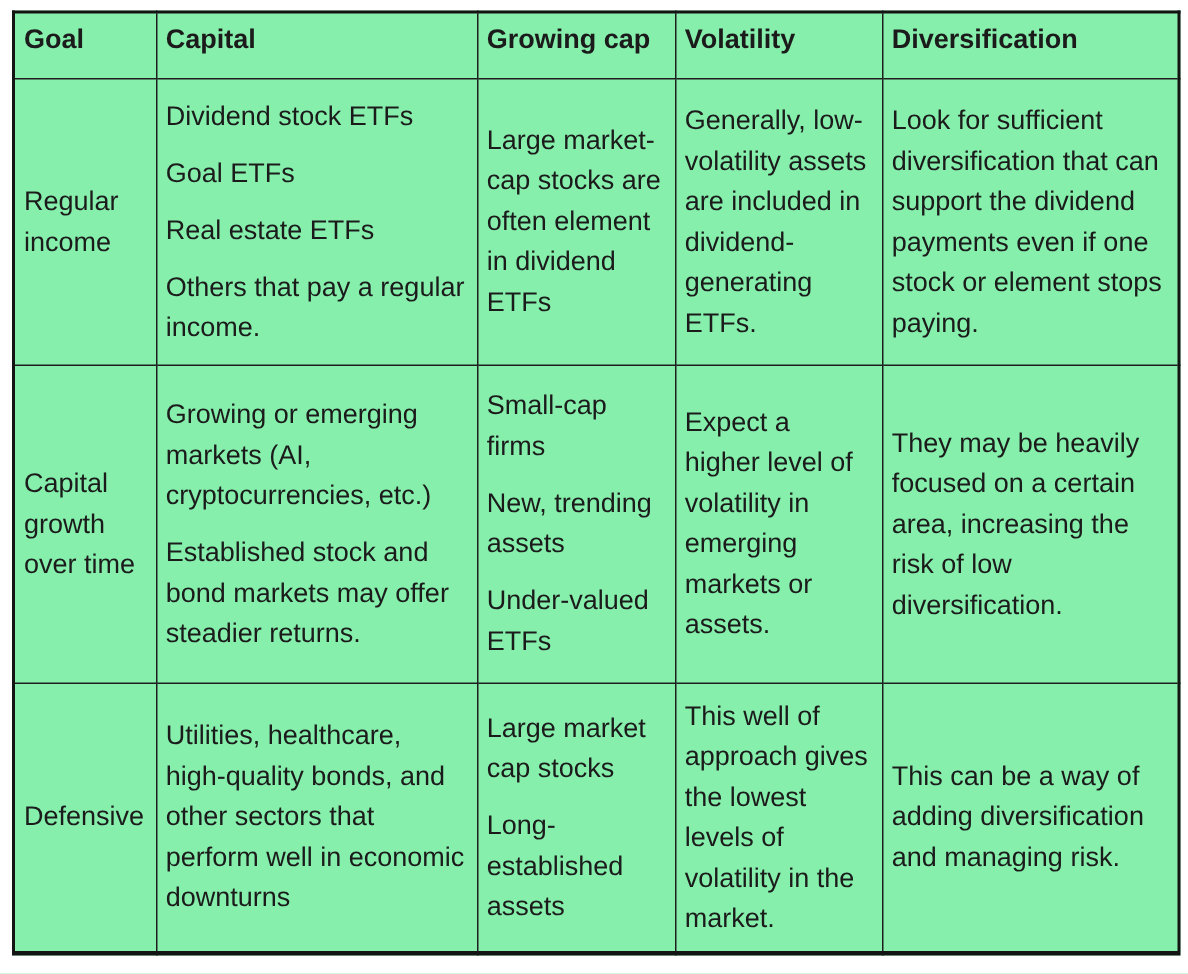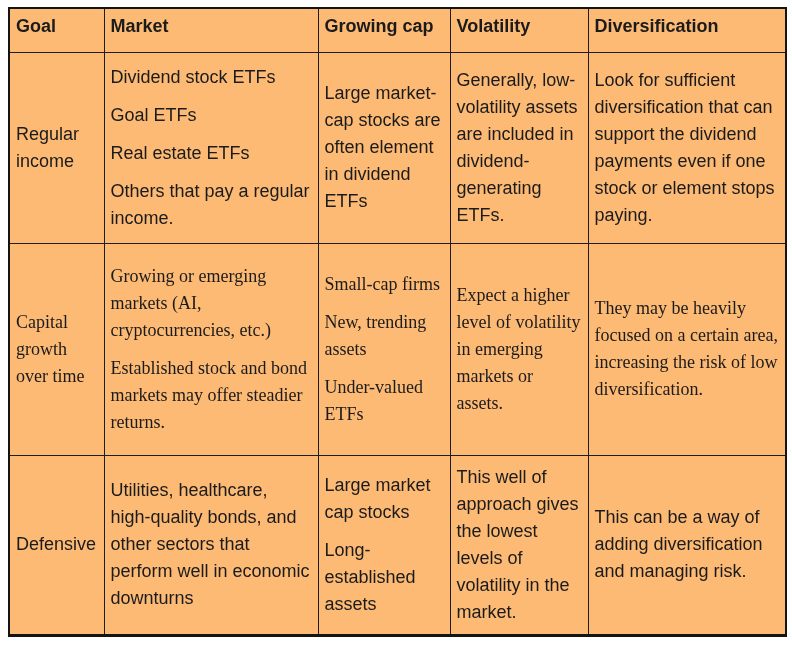--- a/index.html
+++ b/index.html
@@ -13,21 +13,21 @@
     width: 792px;
     height: 649px;
     box-sizing: border-box;
     padding: 7px 7px 0 8px;
     background: #ffffff;
   }
   table.etf-table {
     border-collapse: collapse;
     table-layout: fixed;
     width: 777px;
-    background: #fdba74;
+    background: #86efac;
     border: 2px solid #141414;
     border-bottom-width: 3px;
   }
   table.etf-table th,
   table.etf-table td {
     border: 1px solid #1e1e1e;
     padding: 3px 6px;
     font-size: 18px;
     line-height: 27px;
     box-sizing: border-box;
@@ -38,21 +38,21 @@
     font-weight: bold;
     vertical-align: top;
     height: 44px;
     padding-top: 4px;
   }
   table.etf-table td {
     vertical-align: middle;
     font-weight: normal;
   }
   tr.row-1 td { height: 191px; }
-  tr.row-2 td { height: 212px; font-family: Liberation Serif, serif; }
+  tr.row-2 td { height: 212px; }
   tr.row-3 td { height: 180px; }
   col.c-goal   { width: 95px; }
   col.c-sector { width: 214px; }
   col.c-mcap   { width: 132px; }
   col.c-vol    { width: 138px; }
   col.c-div    { width: 198px; }
   td p {
     margin: 0 0 11px 0;
   }
   td p:last-child {
@@ -67,21 +67,21 @@
     <colgroup>
       <col class="c-goal">
       <col class="c-sector">
       <col class="c-mcap">
       <col class="c-vol">
       <col class="c-div">
     </colgroup>
     <thead>
       <tr>
         <th>Goal</th>
-        <th>Market</th>
+        <th>Capital</th>
         <th>Growing cap</th>
         <th>Volatility</th>
         <th>Diversification</th>
       </tr>
     </thead>
     <tbody>
       <tr class="row-1">
         <td>Regular income</td>
         <td>
           <p>Dividend stock ETFs</p>

